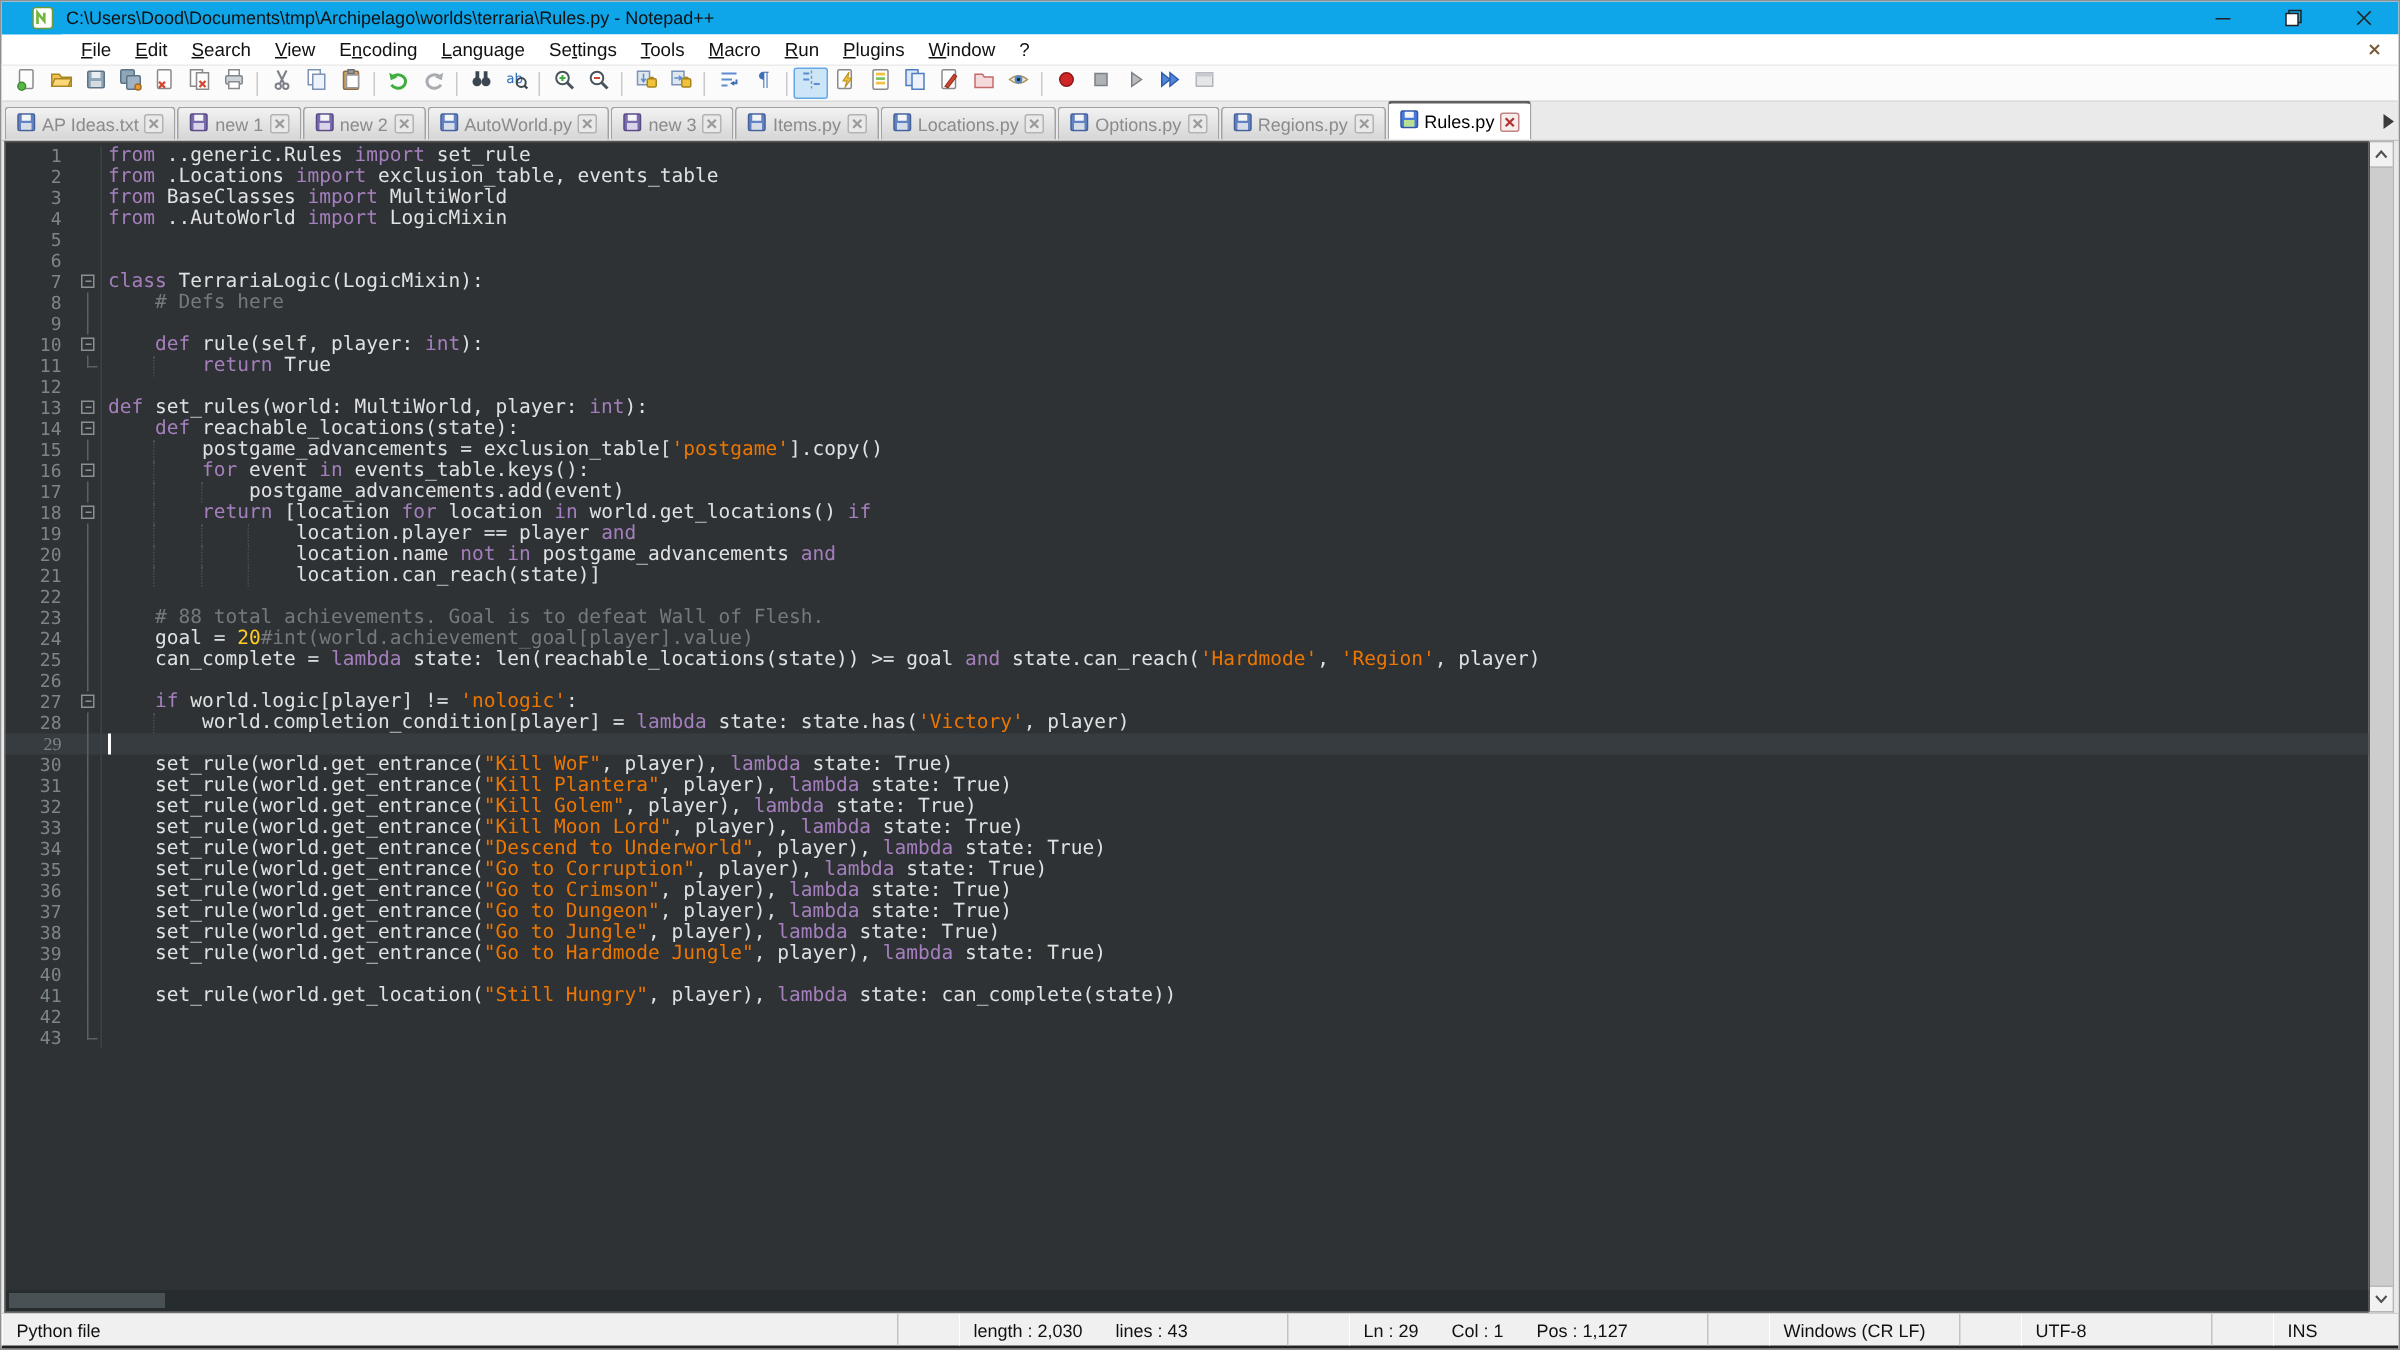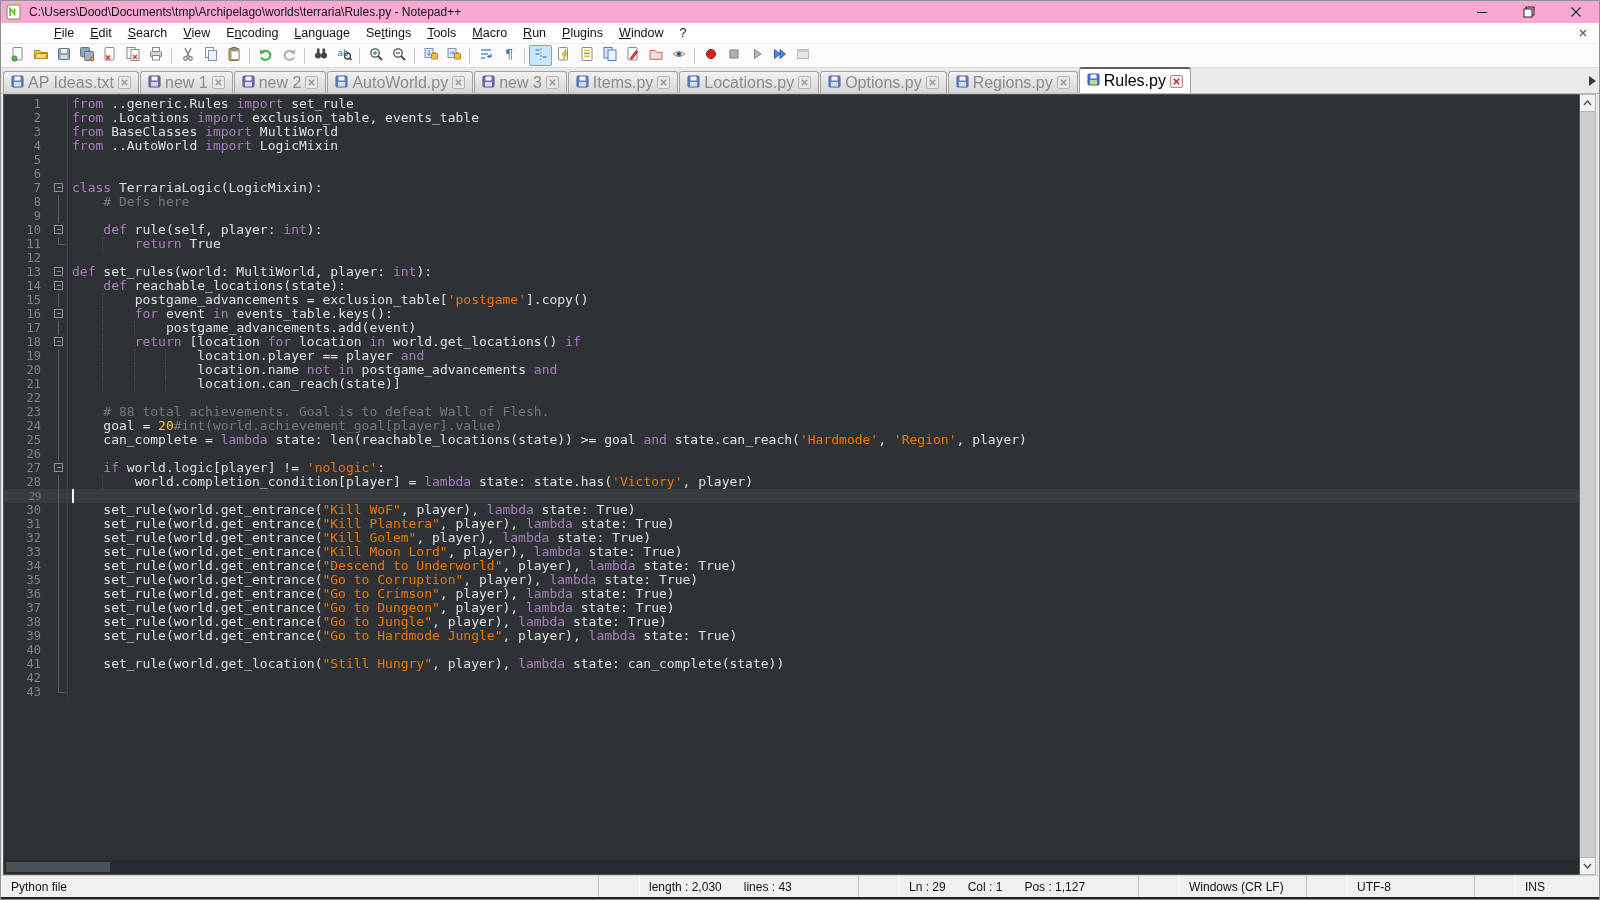--- a/index.html
+++ b/index.html
@@ -1,39 +1,39 @@
 <!DOCTYPE html>
 <html style="--keyword: #A57FBD; --string: #EC7600; --number: #FFCD22; --comment: #75797C; --text: #DFE1E3; --editor_bg: #2E3234; --line_number: #7E8588; --current_line: #363C3F; --fold_mark: #8A9093; --fold_line: #5A6164; --guide: #454D50; --caret: #FFFFFF;"><head>
 <meta charset="utf-8">
 <style>
   * { box-sizing: border-box; margin: 0; padding: 0; }
   html,body { width:1600px; height:900px; }
   body { font-family:"Liberation Sans", sans-serif; background:#fff; border:1px solid #8f8f8f; position:relative; overflow:hidden; }
 
   
-  .titlebar { height:22px; display:flex; align-items:center; background:#f9a8d4; padding-left:5px; gap:7px; font-size:12px; color:#111; }
+  .titlebar { height:22px; display:flex; align-items:center; background:#0ea5e9; padding-left:20px; gap:7px; font-size:12px; color:#111; }
   .titlebar .app-icon { width:16px; height:16px; flex:0 0 auto; }
   .win-controls { margin-left:auto; display:flex; height:100%; }
   .win-btn { width:47px; height:100%; display:flex; align-items:center; justify-content:center; }
 
   
   .menubar { height:20px; display:flex; align-items:center; background:#fff; font-size:12.5px; padding-left:5px; color:#111;margin-left:40px; }
   .menu-item { padding:2px 8px; white-space:nowrap; }
   .menu-item u { text-decoration:underline; }
   .menubar-close { margin-left:auto; margin-right:8px; width:16px; height:14px; display:flex; align-items:center; justify-content:center; }
 
   
   .toolbar { height:24px; background:#fbfbfb; display:flex; align-items:center; padding-left:5px; border-top:1px solid #ececec; }
   .tb-btn { width:23px; height:21px; display:flex; align-items:center; justify-content:center; border:1px solid transparent; border-radius:2px; }
   .tb-btn.pressed { background:#cde6f7; border-color:#66a7e8; }
   .tb-sep { width:1px; height:16px; background:#c9c9c9; margin:0 4px; }
 
   
   .tabbar { height:26px; background:#eaeaea; display:flex; align-items:flex-end; padding-left:2px; position:relative; border-top:1px solid #dcdcdc; }
-  .tab { height:22px; display:flex; align-items:center; gap:4px; padding:0 7px; background:linear-gradient(#f2f2f2,#d6d6d6); border:1px solid #a2a2a2; border-bottom:none; border-radius:3px 3px 0 0; margin-right:1px; font-size:16px; color:#8b8b8b; white-space:nowrap; }
+  .tab { height:22px; display:flex; align-items:center; gap:4px; padding:0 7px; background:linear-gradient(#f2f2f2,#d6d6d6); border:1px solid #a2a2a2; border-bottom:none; border-radius:3px 3px 0 0; margin-right:1px; font-size:12px; color:#8b8b8b; white-space:nowrap; }
   .tab.active { background:#fff; color:#000; height:26px; border-top:2px solid #5f5f5f; position:relative; z-index:2; }
   .tab-close { width:13px; height:13px; display:flex; align-items:center; justify-content:center; border:1px solid #b3b3b3; background:#e9e9e9; border-radius:2px; }
   .tab.active .tab-close { border-color:#c08484; background:#f6eded; }
   .tab-scroll { position:absolute; right:3px; top:8px; width:0; height:0; border-top:5px solid transparent; border-bottom:5px solid transparent; border-left:7px solid #3a3a3a; }
 
   
   .editor-frame { height:782px; display:flex; background:#e9e9e9; padding:0 0 0 2px; border-top:1px solid #bdbdbd; }
   .editor { flex:1; position:relative; overflow:hidden; background:var(--editor_bg); border:1px solid #555; border-right:none; }
   .code-scroll { position:absolute; left:0; right:0; top:0; bottom:14px; padding-top:2px; overflow:hidden; }
   .line { display:flex; height:14px; font-family:"DejaVu Sans Mono", monospace; font-size:13px; line-height:14px; white-space:pre; }

